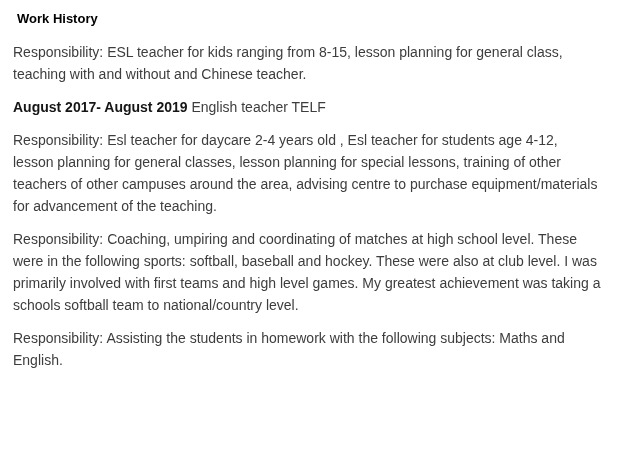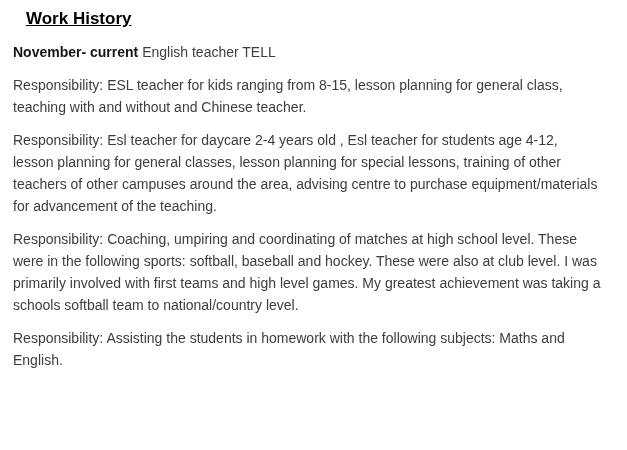--- a/index.html
+++ b/index.html
@@ -6,53 +6,52 @@
   body {
     width: 627px;
     height: 450px;
     box-sizing: border-box;
     background: #ffffff;
     padding: 8px 25px 0 13px;
     font-family: "Liberation Sans", sans-serif;
     overflow: hidden;
   }
   .doc-title {
-    font-size: 17px;
+    font-size: 13px;
     line-height: 22px;
     font-weight: bold;
     color: #000000;
-    text-decoration: underline;
-    margin: 0 0 11px 13px;
+    margin: 0 0 11px 4px;
   }
   p.entry-heading, p.entry-resp {
     font-size: 14px;
     line-height: 22px;
     margin: 0 0 11px 0;
     color: #3d3d3d;
   }
   .entry-period {
     font-weight: bold;
     color: #151515;
   }
   .entry-role, .entry-resp { color: #3d3d3d; font-weight: normal; }
 </style>
 </head>
 <body>
 
 <h1 class="doc-title">Work History</h1>
 
 <section>
-  <p class="entry-heading">
-    <span class="entry-period">November- current</span>
-    <span class="entry-role">English teacher TELL</span>
-  </p>
   <p class="entry-resp">Responsibility: ESL teacher for kids ranging from 8-15, lesson planning for general class, teaching with and without and Chinese teacher.</p>
 </section>
 
 <section>
+  <p class="entry-heading">
+    <span class="entry-period">August 2017- August 2019</span>
+    <span class="entry-role">English teacher TELF</span>
+  </p>
   <p class="entry-resp">Responsibility: Esl teacher for daycare 2-4 years old , Esl teacher for students age 4-12, lesson planning for general classes, lesson planning for special lessons, training of other teachers of other campuses around the area, advising centre to purchase equipment/materials for advancement of the teaching.</p>
 </section>
 
 <section>
   <p class="entry-resp">Responsibility: Coaching, umpiring and coordinating of matches at high school level. These were in the following sports: softball, baseball and hockey. These were also at club level. I was primarily involved with first teams and high level games. My greatest achievement was taking a schools softball team to national/country level.</p>
 </section>
 
 <section>
   <p class="entry-resp">Responsibility: Assisting the students in homework with the following subjects: Maths and English.</p>
 </section>

